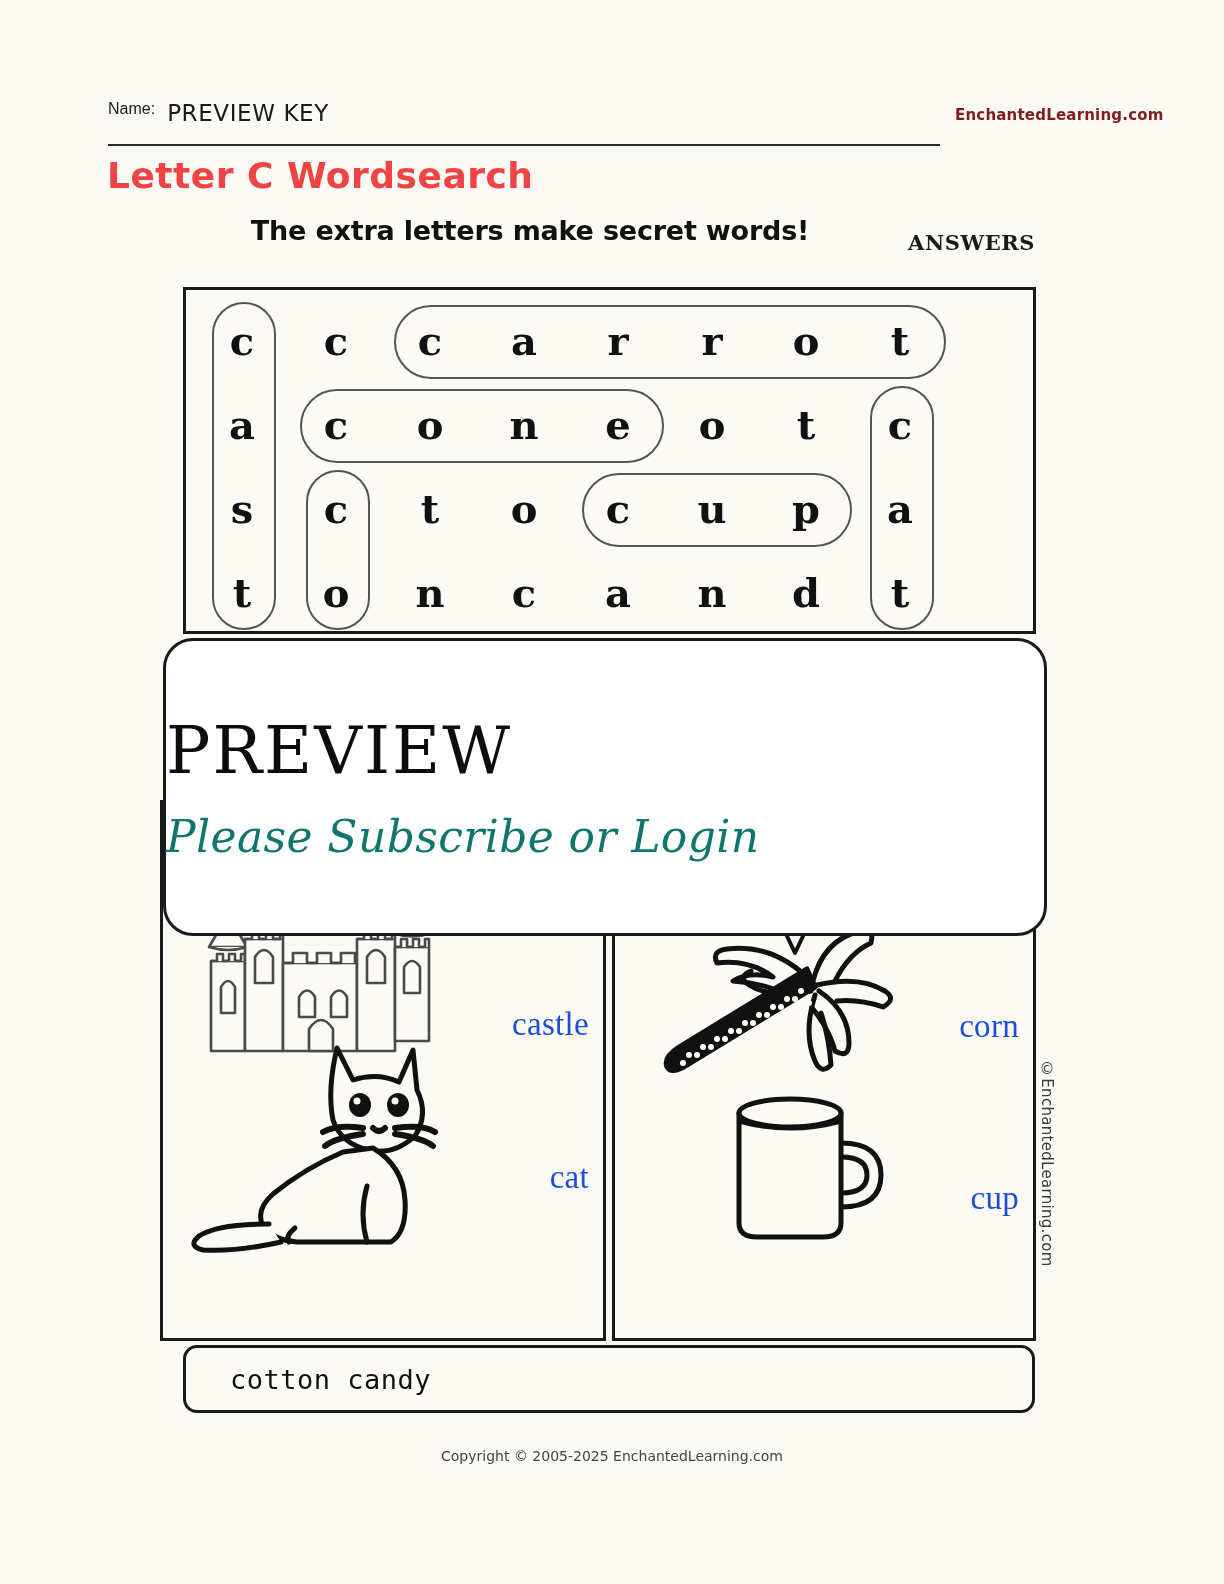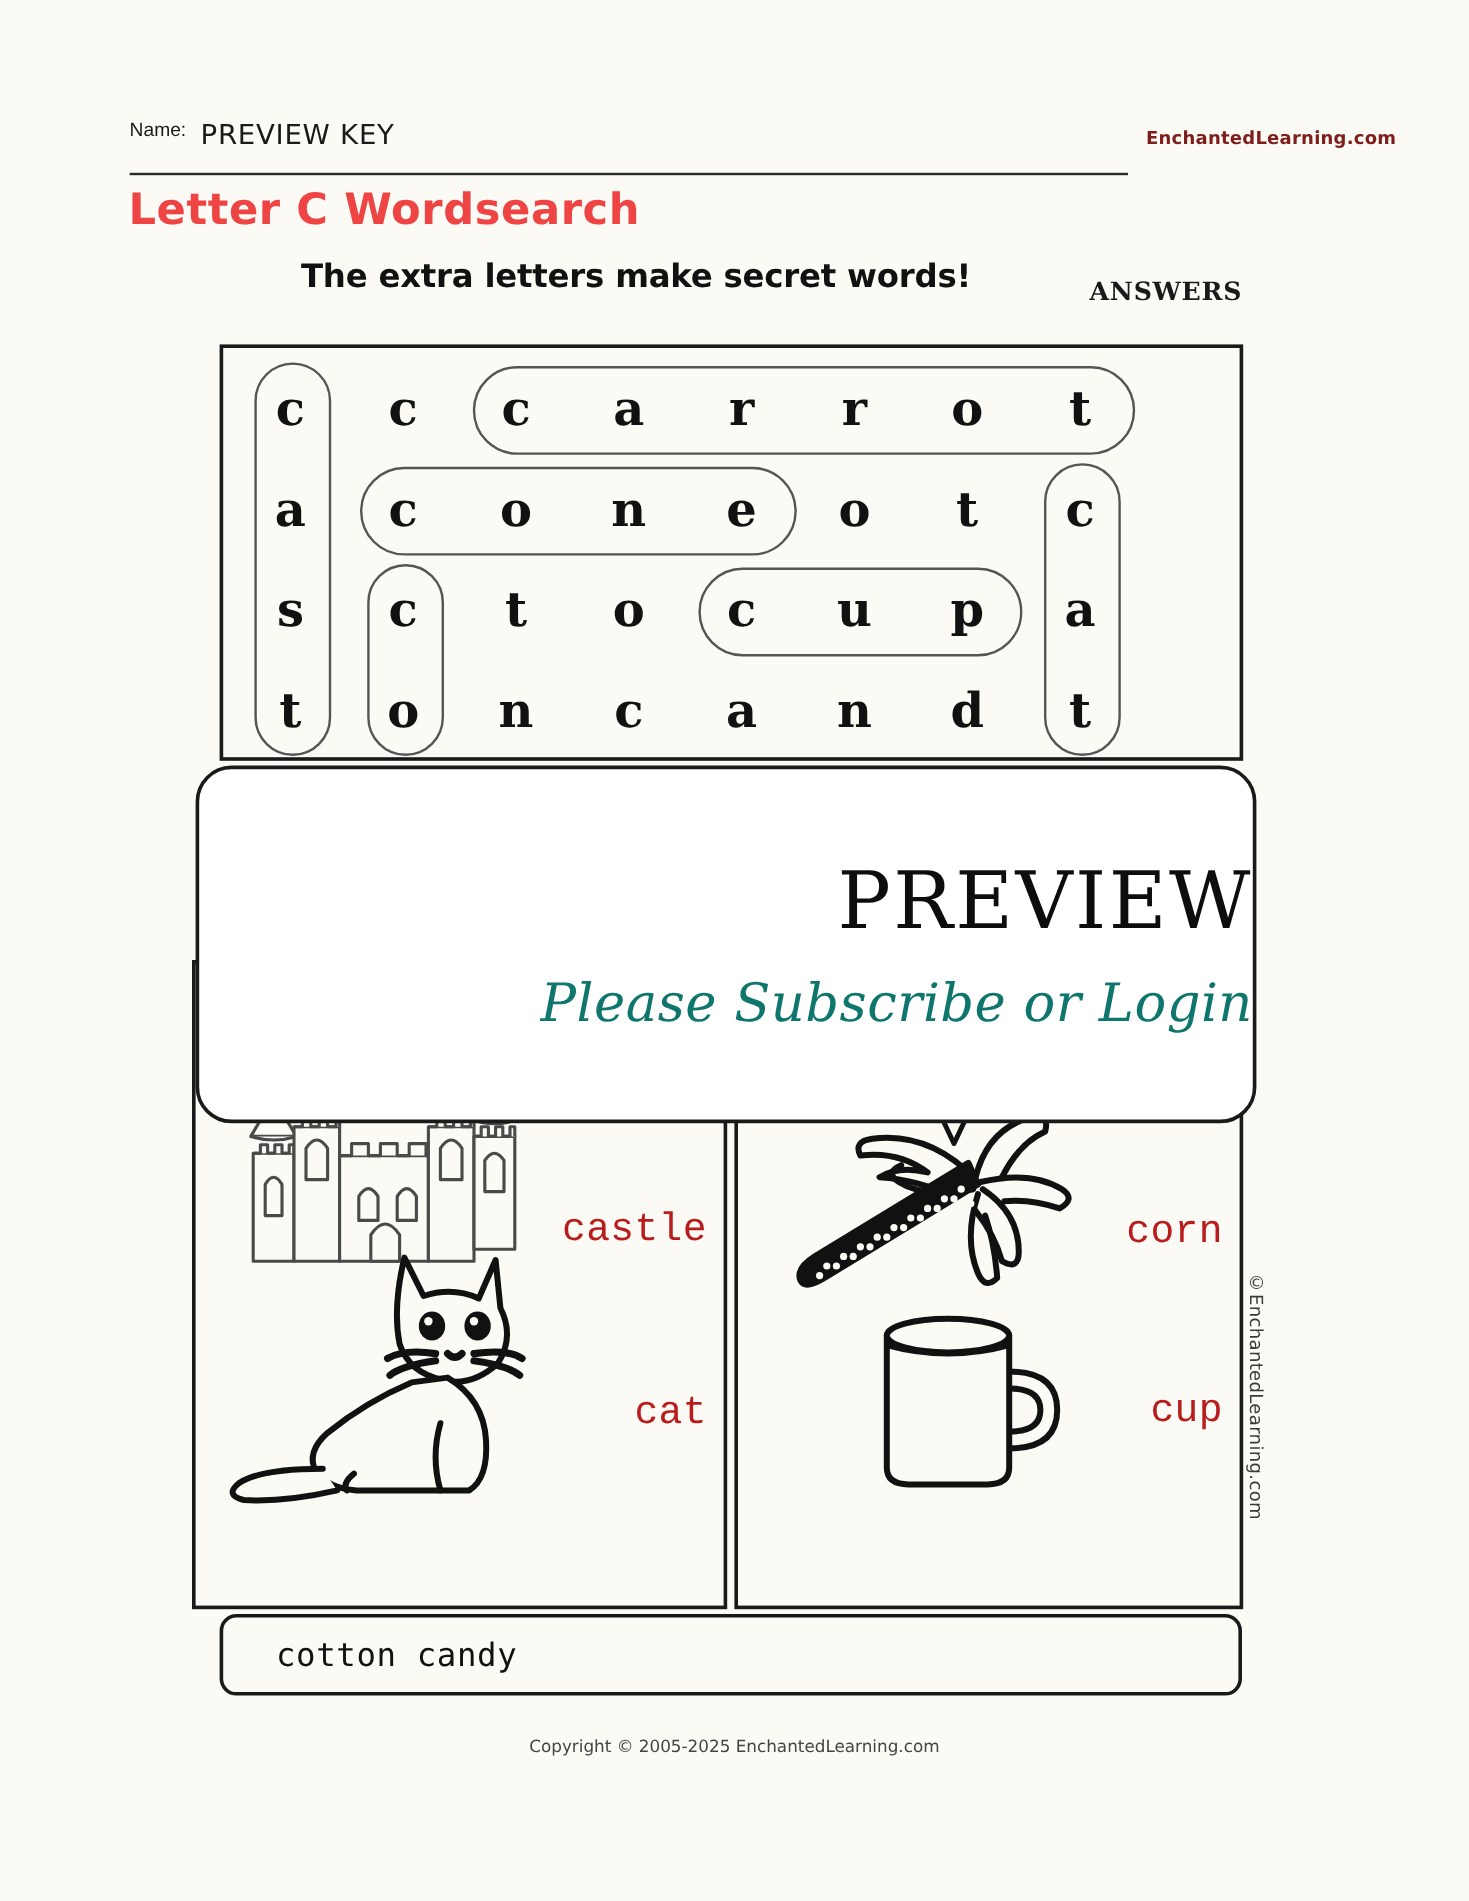--- a/index.html
+++ b/index.html
@@ -63,21 +63,21 @@
   }
 
   
   .pic-panel{
     position:absolute;border:3px solid #1a1a1a;background:#fbfaf4;overflow:hidden;
   }
   #pic-panel-left{left:160px;top:800px;width:440px;height:535px;}
   #pic-panel-right{left:612px;top:800px;width:418px;height:535px;}
   .pic-label{
     position:absolute;right:14px;
-    font-family:Liberation Mono, monospace;font-size:33px;color:#b91c1c;
+    font-family:Liberation Serif, serif;font-size:33px;color:#1d4ed8;
     letter-spacing:.3px;
   }
   .pic-art{position:absolute;}
   #vertical-watermark{
     position:absolute;left:1038px;top:1060px;
     font-family:"DejaVu Sans",sans-serif;font-size:15px;color:#3a3a3a;
     writing-mode:vertical-rl;letter-spacing:.3px;white-space:nowrap;
   }
 
   
@@ -101,21 +101,21 @@
   #copyright{
     position:absolute;left:0;top:1448px;width:1224px;text-align:center;
     font-family:"DejaVu Sans",sans-serif;font-size:14px;color:#444;
   }
 
   
   #preview-overlay{
     position:absolute;left:163px;top:638px;width:878px;height:292px;
     background:#ffffff;border:3px solid #1a1a1a;border-radius:30px;
     z-index:50;
-    display:flex;flex-direction:column;align-items:flex-end;justify-content:center;
+    display:flex;flex-direction:column;align-items:flex-start;justify-content:center;
     gap:22px;
   }
   #preview-title{
     font-family:"DejaVu Serif",serif;font-size:66px;letter-spacing:2px;color:#0d0d0d;
   }
   #preview-subtitle{
     font-family:"DejaVu Serif",serif;font-style:italic;font-size:44px;color:#0f766e;
     letter-spacing:.4px;
   }
 </style>
@@ -336,21 +336,21 @@
       <path d="M16 18 L16 128 Q16 142 34 142 L100 142 Q118 142 118 128 L118 18 Z"></path>
       <ellipse cx="67" cy="18" rx="51" ry="14"></ellipse>
       <path d="M16 26 Q67 40 118 26" fill="none"></path>
       <path d="M118 48 Q158 48 158 80 Q158 112 118 112" fill="none"></path>
       <path d="M118 62 Q144 62 144 80 Q144 98 118 98" fill="none"></path>
     </g>
   </svg>
 
   <div class="pic-label" style="top:53px;">cone</div>
   <div class="pic-label" style="top:205px;">corn</div>
-  <div class="pic-label" style="top:354px;margin-left:16px;">cup</div>
+  <div class="pic-label" style="top:377px;margin-left:16px;">cup</div>
 </div>
 
 <div id="vertical-watermark">©EnchantedLearning.com</div>
 
 <div id="secret-words-bar">
   <span id="secret-words-value">cotton candy</span>
 </div>
 
 <div id="copyright">Copyright © 2005-2025 EnchantedLearning.com</div>
 

